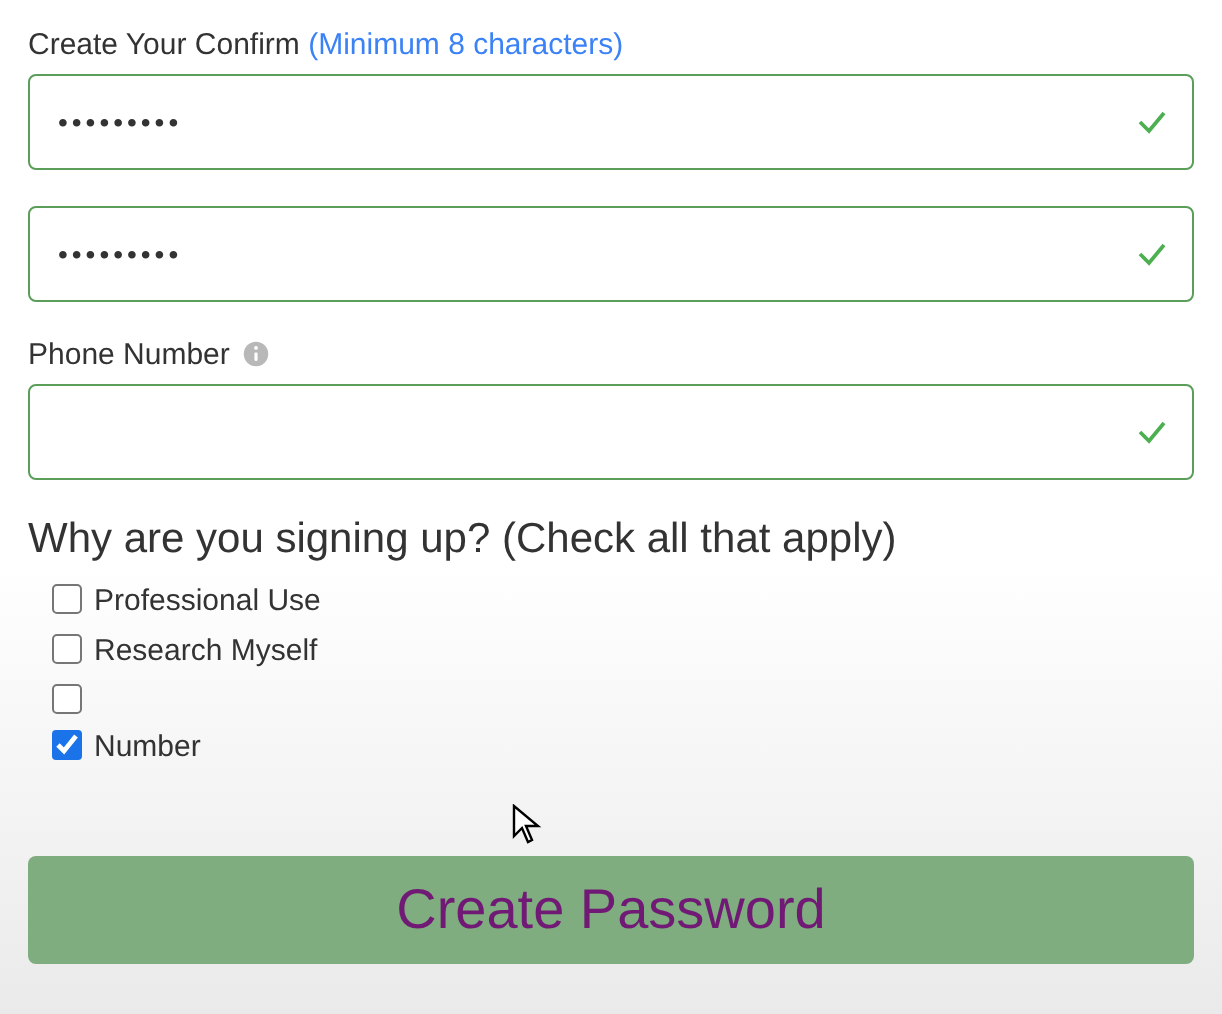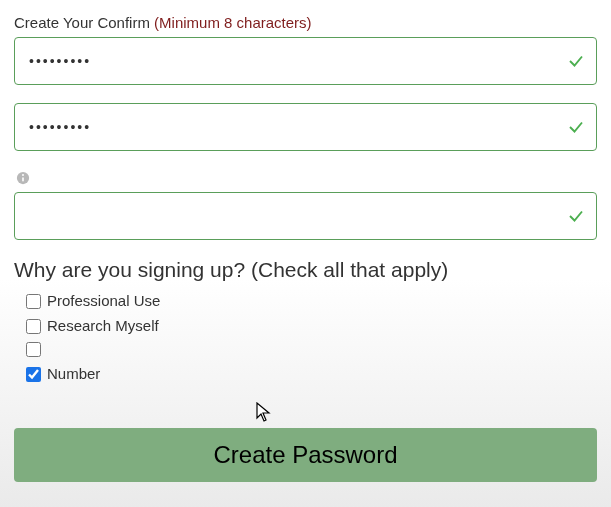--- a/index.html
+++ b/index.html
@@ -8,21 +8,21 @@
     padding: 14px;
     font-family: Arial, Helvetica, sans-serif;
     font-size: 14px;
     color: #333;
     background: linear-gradient(to bottom, #ffffff 0%, #ffffff 55%, #eaeaea 100%);
     width: 611px;
     height: 507px;
   }
   .field-group { margin-bottom: 18px; }
   .label-row { margin-bottom: 6px; font-size: 15px; color: #333; }
-  .label-hint { color: #7f1d1d; }
+  .label-hint { color: #3b82f6; }
   .input-wrap {
     position: relative;
     width: 100%;
   }
   .text-input {
     width: 100%;
     height: 48px;
     border: 1px solid #5a9e5a;
     border-radius: 4px;
     padding: 0 44px 0 14px;
@@ -44,40 +44,40 @@
   .info-icon {
     display: inline-block;
     width: 14px;
     height: 14px;
     vertical-align: -2px;
     margin-left: 2px;
   }
   .question-row { margin-top: 4px; margin-bottom: 10px; font-size: 21px; }
   .checkbox-row {
     display: flex;
-    align-items: flex-end;
+    align-items: flex-start;
     margin: 8px 0 8px 12px;
     font-size: 15px;
   }
   .checkbox-row input[type="checkbox"] {
     width: 15px;
     height: 15px;
     margin: 0 6px 0 0;
     accent-color: #1a73e8;
   }
   .submit-btn {
     display: block;
     width: 100%;
     height: 54px;
     margin-top: 46px;
     background: #7fad7f;
-    color: #000000;
+    color: #701a75;
     border: none;
     border-radius: 4px;
-    font-size: 24px;
+    font-size: 28px;
     cursor: pointer;
   }
   .cursor {
     position: absolute;
     left: 256px;
     top: 402px;
     width: 16px;
     height: 22px;
     pointer-events: none;
   }
@@ -106,20 +106,21 @@
     <span class="check-icon">
       <svg viewBox="0 0 24 24" width="18" height="18">
           <path fill="none" stroke="#4caf50" stroke-width="2.5" d="M4 12 L10 18 L20 6"></path>
         </svg>
     </span>
   </div>
 </div>
 
 <div class="field-group">
   <div class="label-row">
+    <span>Phone Number</span>
     <span class="info-icon">
       <svg viewBox="0 0 16 16" width="14" height="14">
         <circle cx="8" cy="8" r="7" fill="#b8b8b8"></circle>
         <rect x="7.1" y="7" width="1.8" height="5" rx="0.9" fill="#fff"></rect>
         <circle cx="8" cy="4.5" r="1.1" fill="#fff"></circle>
       </svg>
     </span>
   </div>
   <div class="input-wrap">
     <input type="text" class="text-input" style="letter-spacing: normal;" value="">

